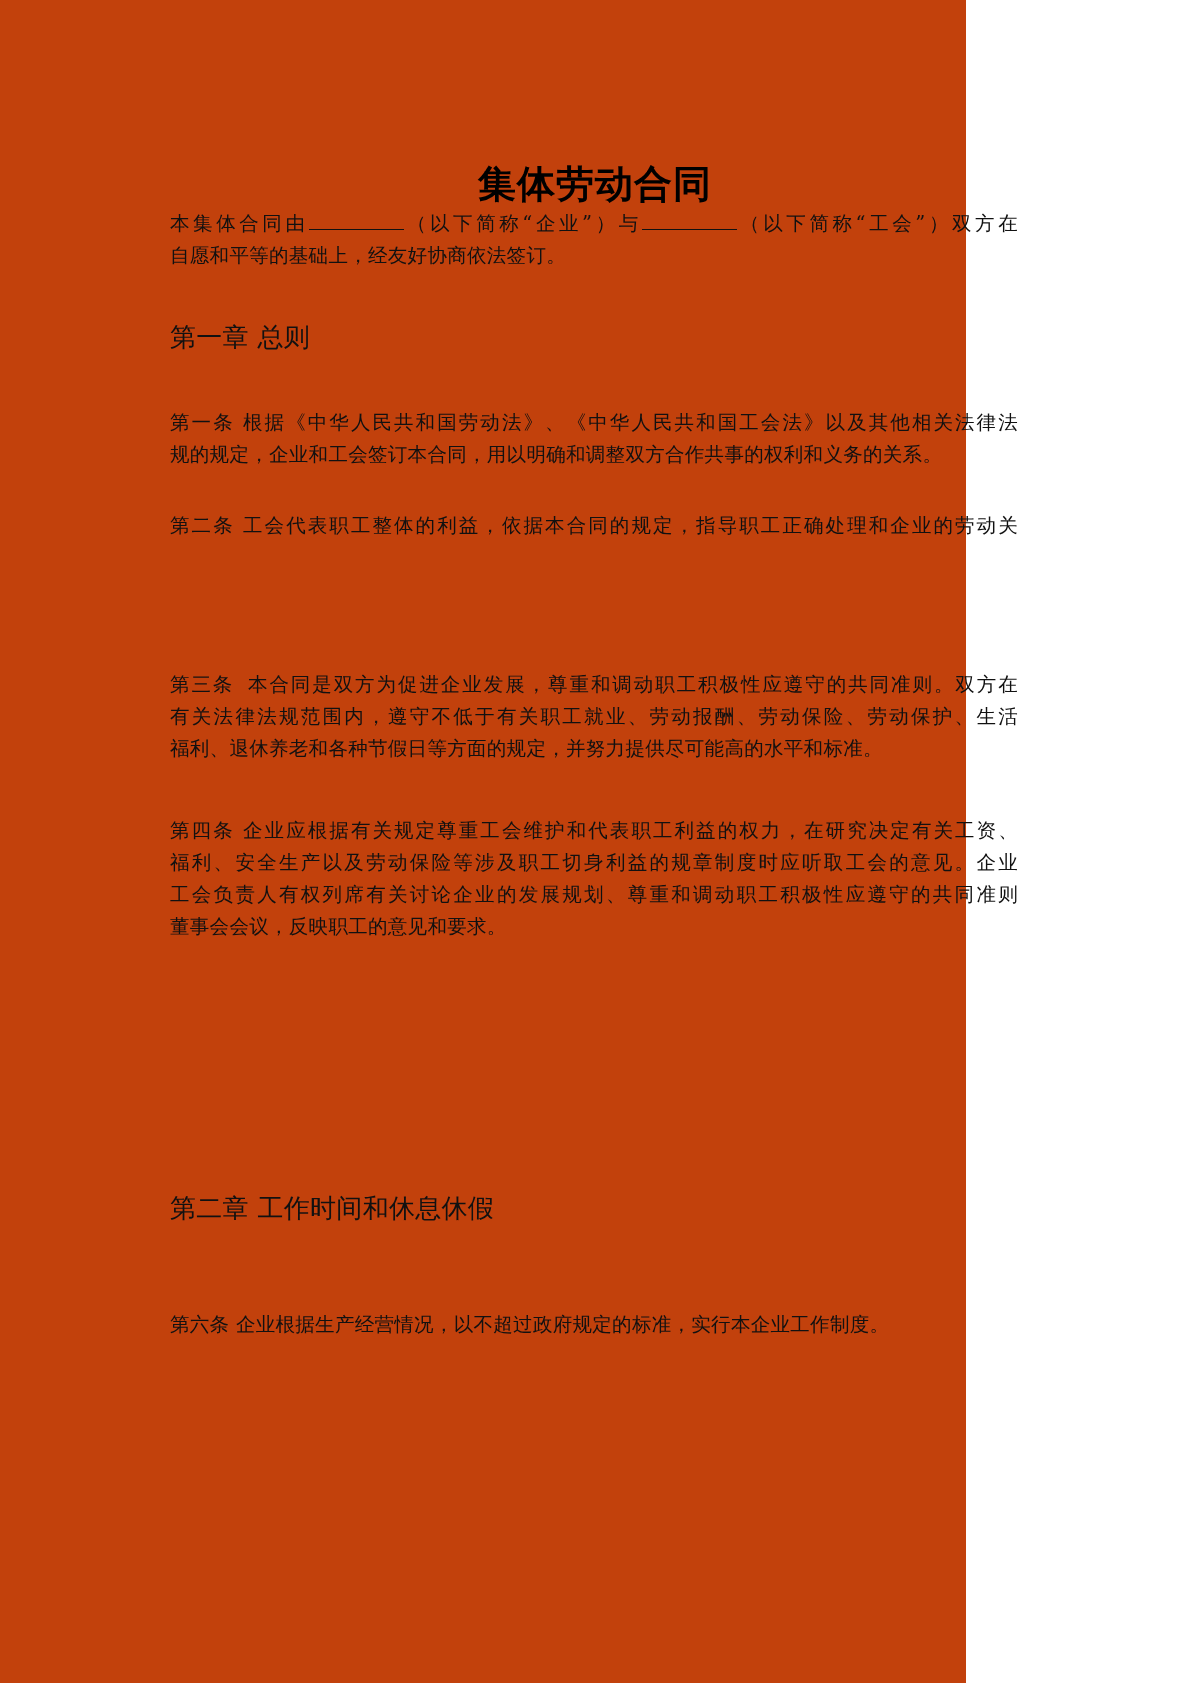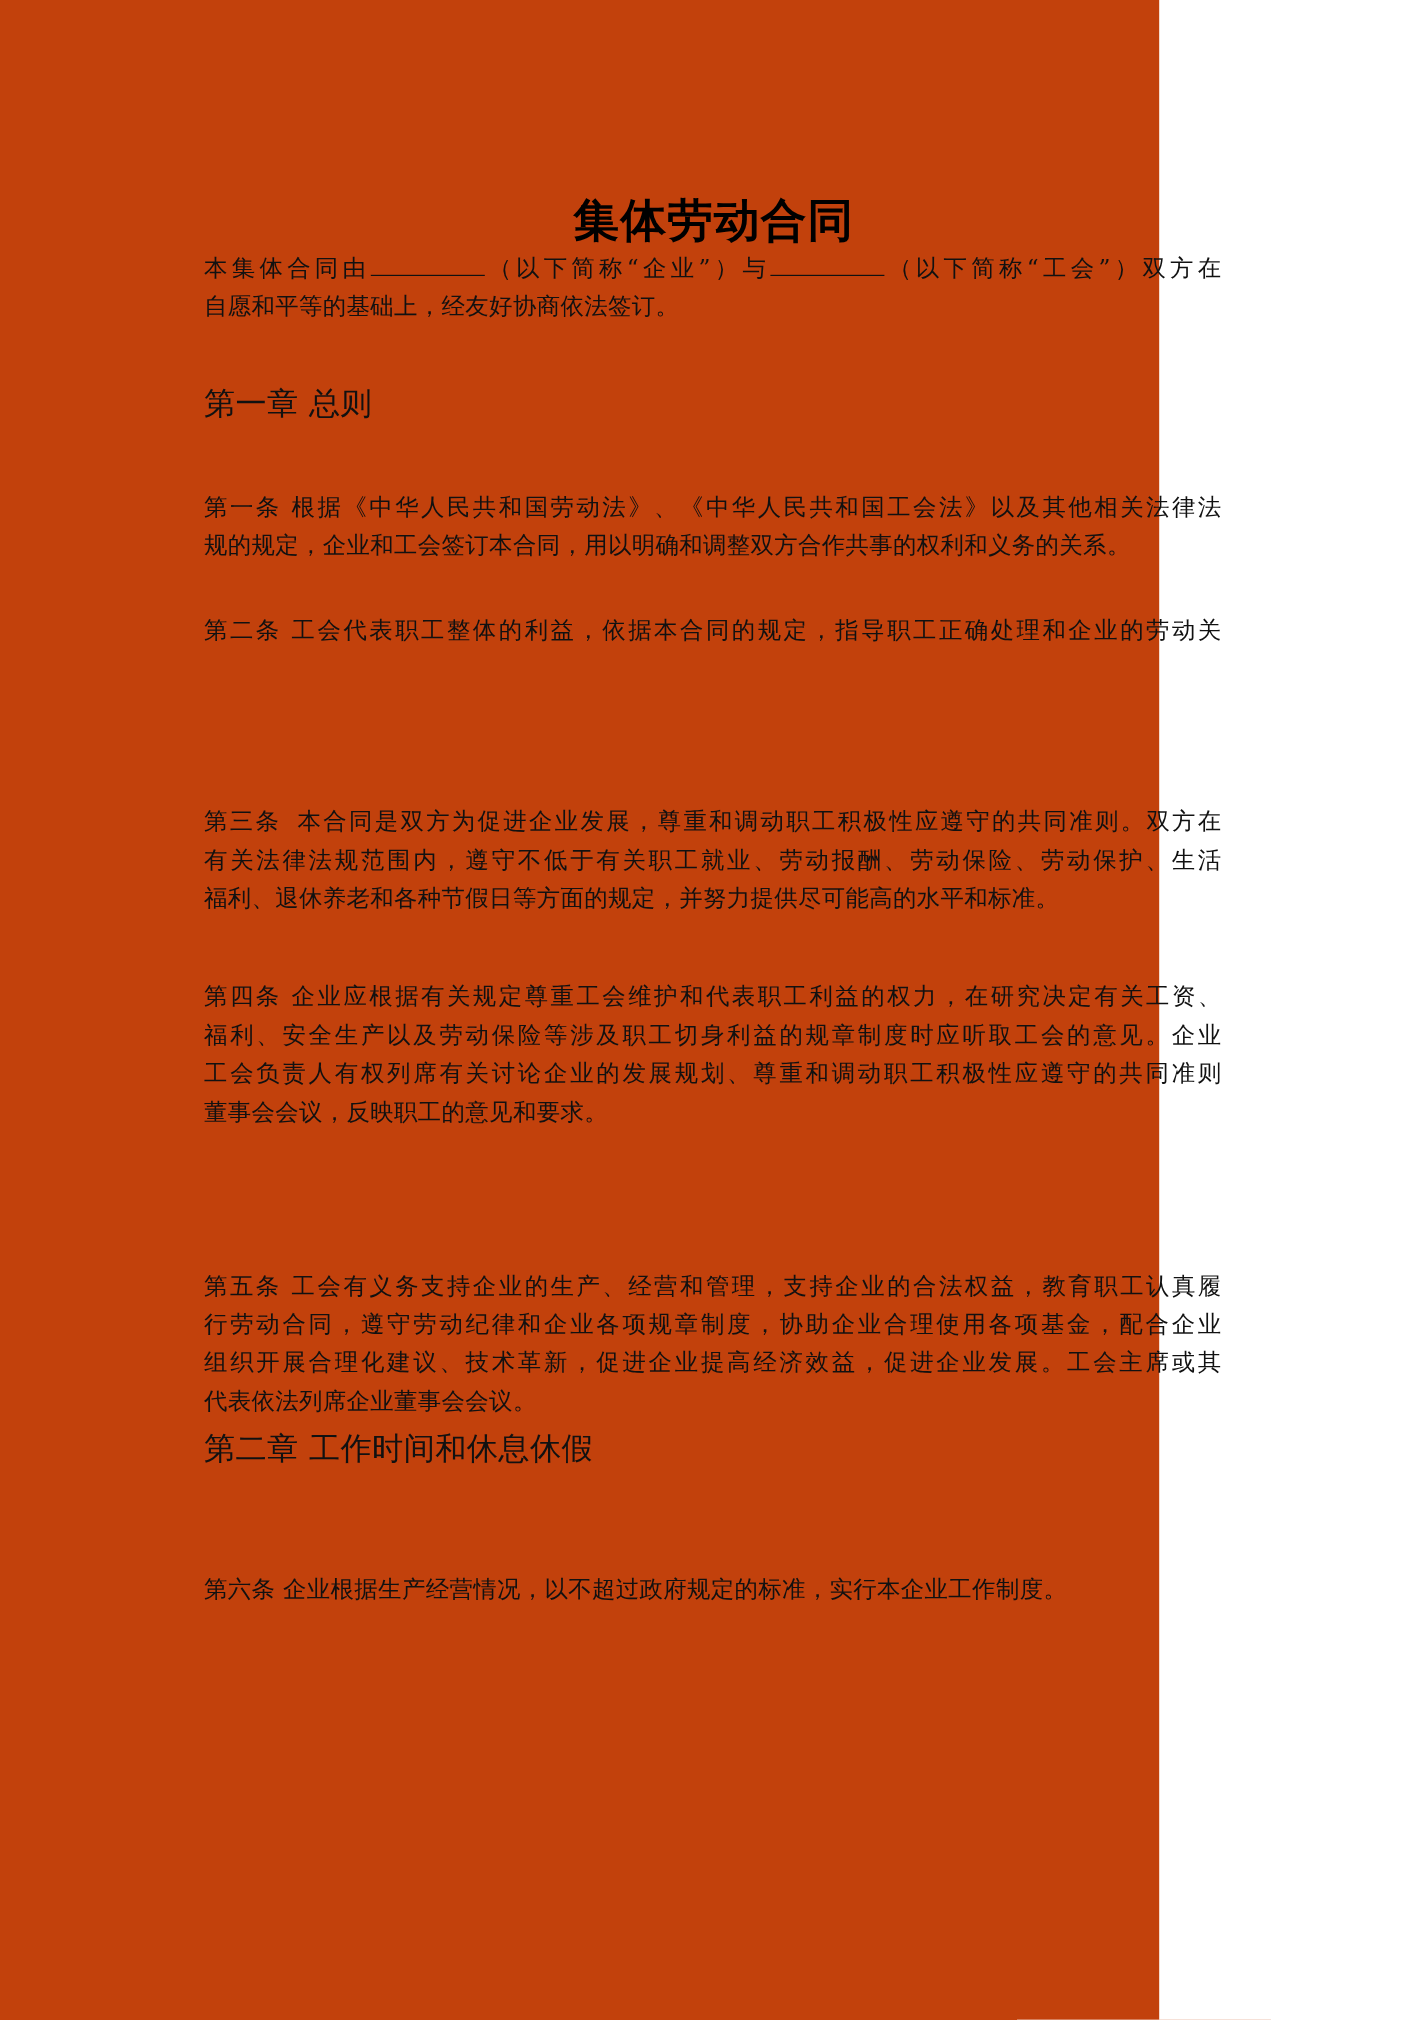--- a/index.html
+++ b/index.html
@@ -99,26 +99,20 @@
     <span class="line last">福利、退休养老和各种节假日等方面的规定，并努力提供尽可能高的水平和标准。</span>
   </div>
 
   <div class="block" style="top:815px;">
     <span class="line">第四条  企业应根据有关规定尊重工会维护和代表职工利益的权力，在研究决定有关工资、</span>
     <span class="line">福利、安全生产以及劳动保险等涉及职工切身利益的规章制度时应听取工会的意见。企业</span>
     <span class="line">工会负责人有权列席有关讨论企业的发展规划、尊重和调动职工积极性应遵守的共同准则</span>
     <span class="line last">董事会会议，反映职工的意见和要求。</span>
   </div>
 
-  <div class="block" style="top:1056px;">
-    <span class="line">第五条  工会有义务支持企业的生产、经营和管理，支持企业的合法权益，教育职工认真履</span>
-    <span class="line">行劳动合同，遵守劳动纪律和企业各项规章制度，协助企业合理使用各项基金，配合企业</span>
-    <span class="line">组织开展合理化建议、技术革新，促进企业提高经济效益，促进企业发展。工会主席或其</span>
-    <span class="line last">代表依法列席企业董事会会议。</span>
-  </div>
 
   <div class="block heading" style="top:1192px;">
     <span class="line last">第二章  工作时间和休息休假</span>
   </div>
 
   <div class="block" style="top:1309px;">
     <span class="line last">第六条  企业根据生产经营情况，以不超过政府规定的标准，实行本企业工作制度。</span>
   </div>
 
 </div>

